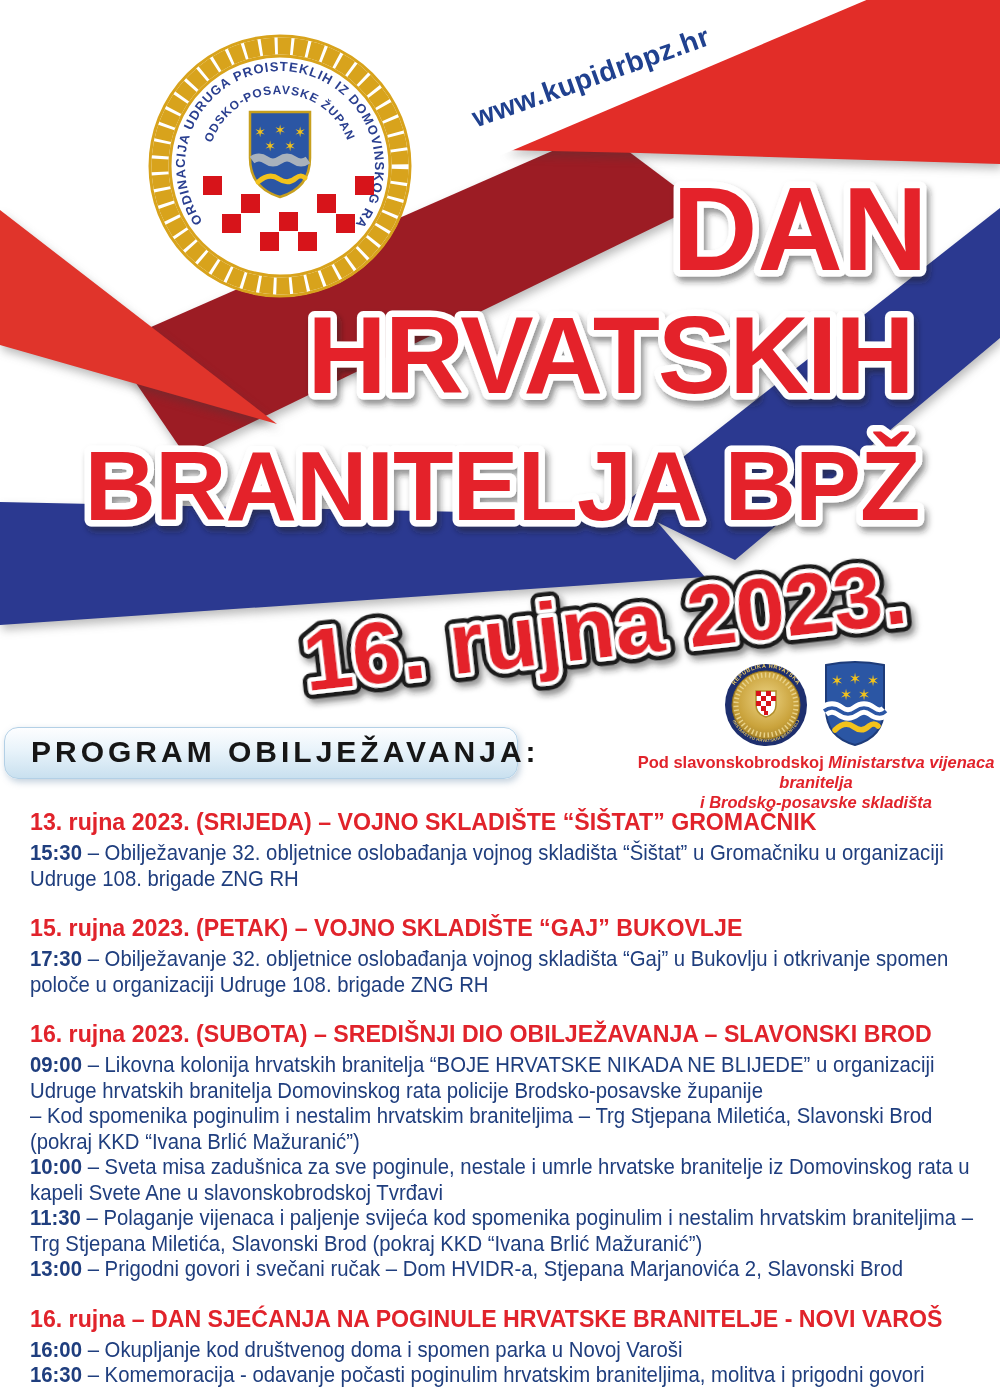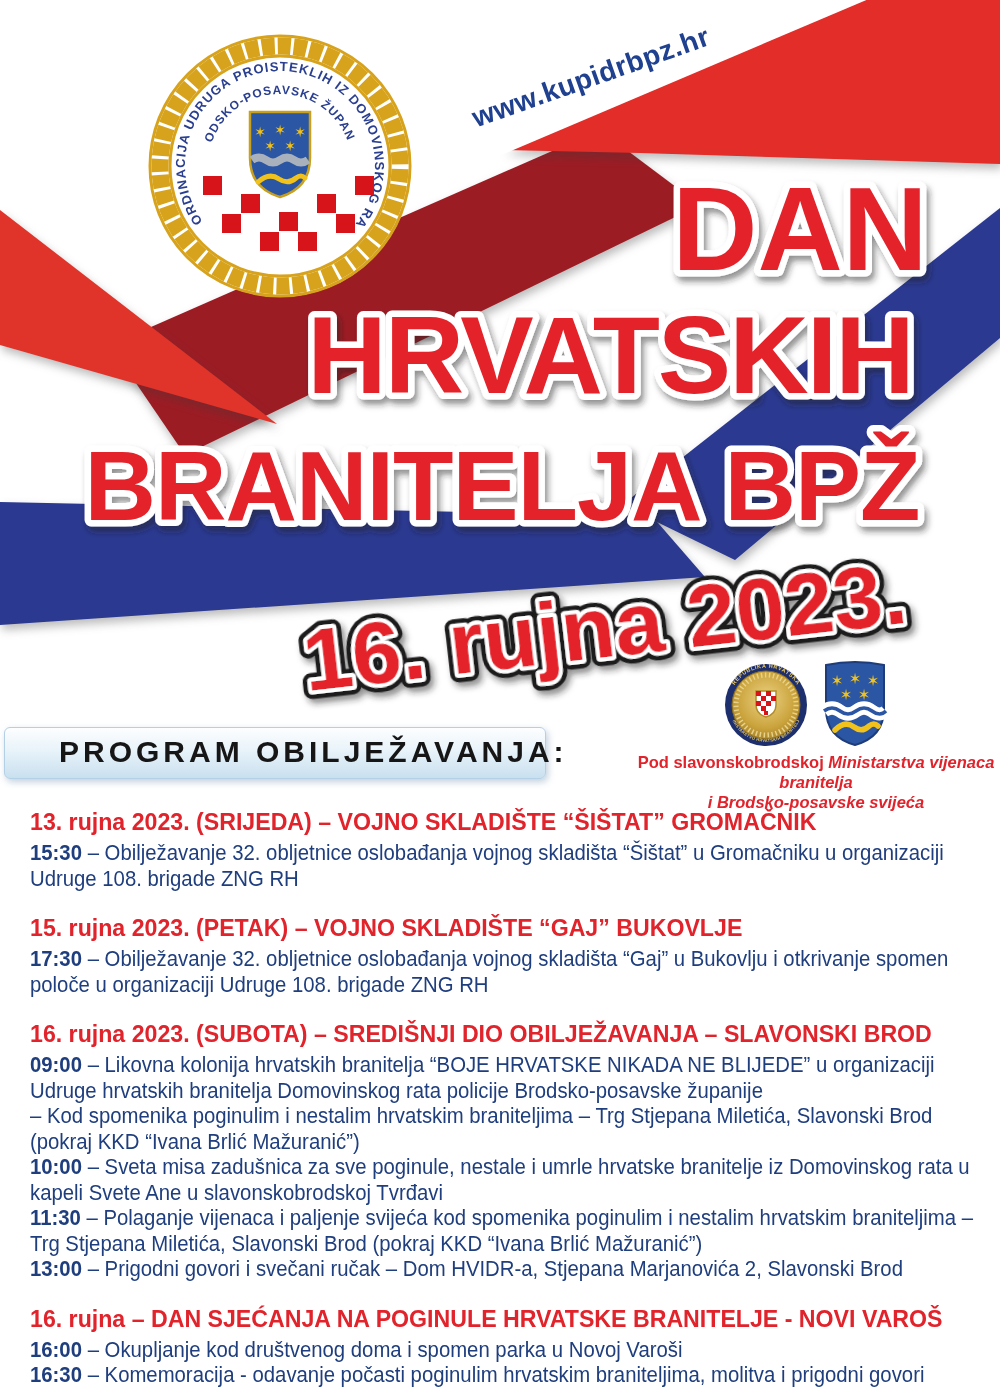--- a/index.html
+++ b/index.html
@@ -16,23 +16,23 @@
   .rib-red-tr{background:#e22d28;clip-path:polygon(504px 150px,855px 0px,1000px 0px,1000px 164px,640px 153px);}
   .rib-navy-diag{background:#2b3990;clip-path:polygon(1000px 208px,1000px 338px,735px 560px,622px 505px);}
   .rib-navy-horiz{background:#2b3990;clip-path:polygon(0px 502px,652px 516px,705px 577px,0px 625px);}
   .url-strip{position:absolute;left:400px;top:148px;width:560px;height:46px;background:#ffffff;
     transform:rotate(-23deg);transform-origin:0 0;}
   .url-text{position:absolute;left:468px;top:104px;width:330px;
     transform:rotate(-19.5deg);transform-origin:0 0;
     color:#20418f;font-weight:bold;font-size:28px;letter-spacing:.5px;white-space:nowrap;}
   .title-svg{position:absolute;}
   .program-bar{
-    position:absolute;left:4px;top:727px;width:512px;height:50px;border-radius:6px;
+    position:absolute;left:4px;top:727px;width:512px;height:50px;border-radius:14px;
     background:linear-gradient(#fdfeff, #e8f3fa 45%, #c9e0ef);
-    border:1px solid #b3d0e6;box-shadow:2px 3px 7px rgba(120,150,180,.45);padding-left:28px;
+    border:1px solid #b3d0e6;box-shadow:2px 3px 7px rgba(120,150,180,.45);
   }
   .program-bar span{
     display:block;line-height:48px;padding-left:26px;color:#161616;
     font-weight:bold;font-size:30px;letter-spacing:4px;white-space:nowrap;
   }
   .patronage{position:absolute;left:618px;top:752px;width:396px;text-align:center;
     color:#e1232b;font-weight:bold;font-size:16.5px;line-height:20px;}
   .program-content{position:absolute;left:30px;top:808px;width:1022px;
     transform:scaleX(.945);transform-origin:0 0;}
   .section{margin:0 0 22px 0;}
@@ -172,21 +172,21 @@
       <text x="24" y="41">✶</text>
         <text x="42" y="41">✶</text>
     </g>
     <path d="M2 52 q8 -6 16 0 t16 0 t16 0 t14 0" fill="none" stroke="#ffffff" stroke-width="13"></path>
     <path d="M2 52 q8 -6 16 0 t16 0 t16 0 t14 0" fill="none" stroke="#2b56a4" stroke-width="3.5"></path>
     <path d="M13 71 q10 -10 19 -3 q8 6 15 -1 q5 -4 9 0" fill="none" stroke="#f2c21c" stroke-width="5.5" stroke-linecap="round"></path>
   </svg>
 
   <div class="patronage">
     <div><span>Pod slavonskobrodskoj</span> <i>Ministarstva vijenaca branitelja</i></div>
-    <div><i>i Brodsko-posavske svijeća</i></div>
+    <div><i>i Brodsko-posavske skladišta</i></div>
   </div>
 
   <div class="program-content">
 
     <div class="section">
       <p class="sec-head">13. rujna 2023. (SRIJEDA) – VOJNO SKLADIŠTE “ŠIŠTAT” GROMAČNIK</p>
       <p class="ev"><strong>15:30</strong> <span>– Obilježavanje 32. obljetnice oslobađanja vojnog skladišta “Šištat” u Gromačniku u organizaciji Udruge 108. brigade ZNG RH</span></p>
     </div>
 
     <div class="section">

